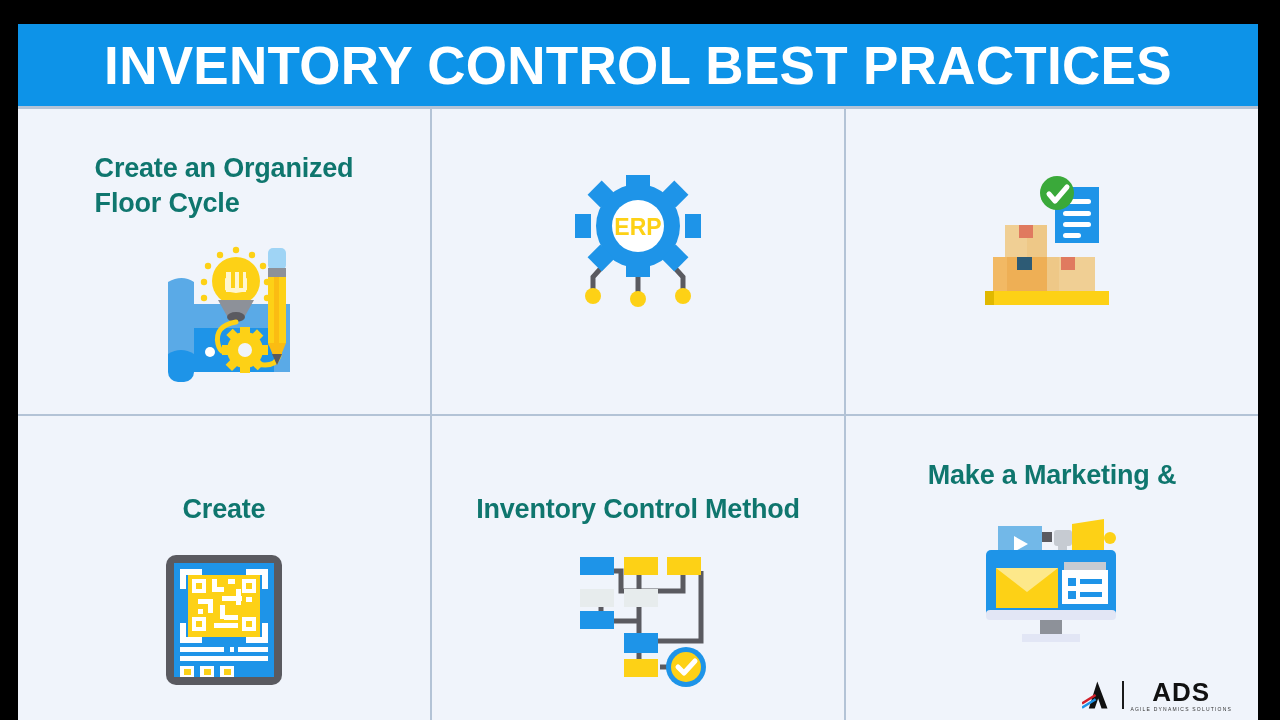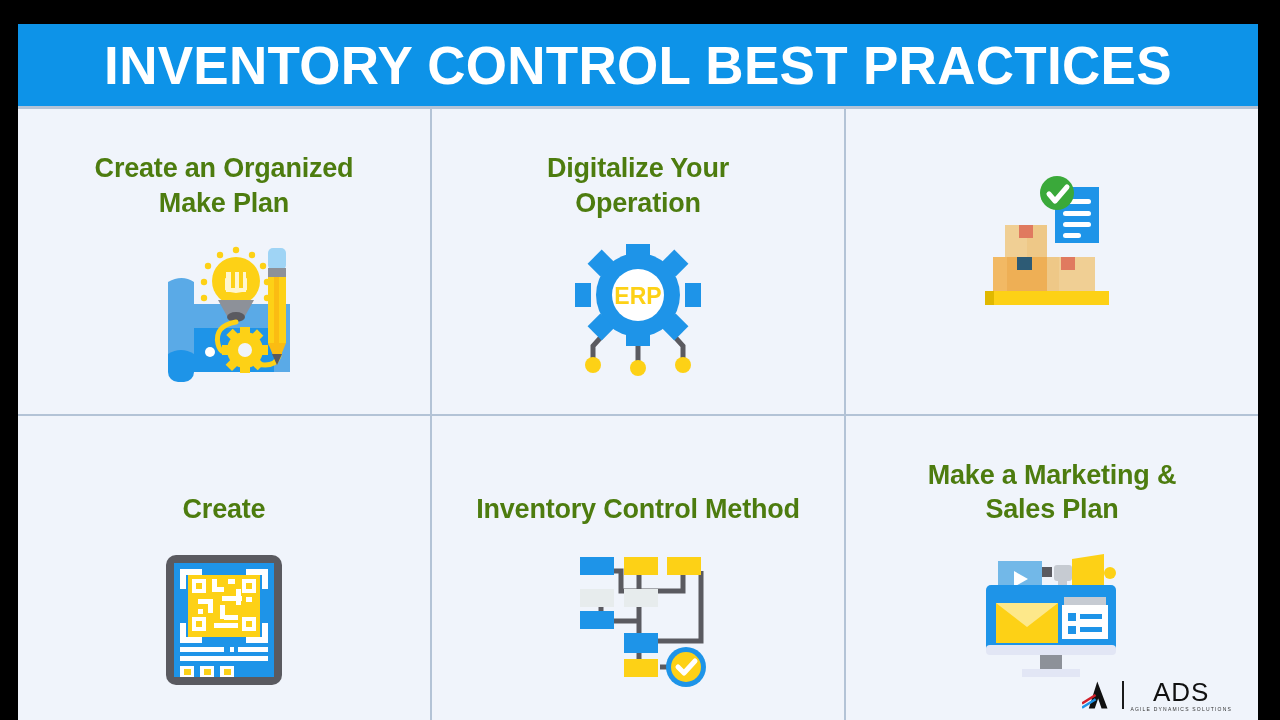--- a/index.html
+++ b/index.html
@@ -57,25 +57,25 @@
   }
   .tip-cell {
     background: #f0f4fb;
     display: flex;
     flex-direction: column;
     align-items: center;
     padding-top: 42px;
     box-sizing: border-box;
   }
   .tip-title {
-    color: #4d7c0f;
+    color: #0f766e;
     font-size: 27px;
     font-weight: bold;
     line-height: 1.28;
-    text-align: center;
+    text-align: left;
     padding: 0 14px;
     letter-spacing: -0.2px;
   }
   .tip-icon {
     margin-top: 22px;
     width: 150px;
     height: 145px;
     display: flex;
     align-items: flex-start;
     justify-content: center;
@@ -97,21 +97,21 @@
     background: #1a1a1a;
   }
   #logo-text-block {
     display: flex;
     flex-direction: column;
     align-items: center;
     line-height: 1;
   }
   #logo-wordmark {
     font-size: 26px;
-    font-weight: normal;
+    font-weight: bold;
     color: #111111;
     letter-spacing: 1px;
     font-family: "Liberation Sans", sans-serif;
   }
   #logo-tagline {
     font-size: 5px;
     color: #333333;
     letter-spacing: 1.2px;
     margin-top: 2px;
     font-family: "Liberation Sans", sans-serif;
@@ -124,21 +124,21 @@
 
   <div id="header-banner">
     <div id="header-title">INVENTORY CONTROL BEST PRACTICES</div>
   </div>
 
   <div id="tips-grid">
 
     <div class="tip-cell">
       <div class="tip-title">
         <span>Create an Organized</span><br>
-        <span>Make Plan</span>
+        <span>Floor Cycle</span>
       </div>
       <div class="tip-icon">
         <svg width="148" height="142" viewBox="0 0 148 142">
 
           <path d="M18 40 q14 -8 26 0 v78 q-13 -9 -26 0 Z" fill="#5aaae7"></path>
           <path d="M18 112 q13 -8 26 0 v18 a10 10 0 0 1 -10 10 h-6 a10 10 0 0 1 -10 -10 Z" fill="#1e94e8"></path>
 
           <rect x="44" y="62" width="96" height="68" fill="#1e94e8"></rect>
           <rect x="44" y="62" width="96" height="24" fill="#5aaae7"></rect>
           <rect x="124" y="62" width="16" height="68" fill="#5aaae7"></rect>
@@ -188,24 +188,20 @@
             <rect x="0" y="29" width="18" height="66" fill="#fdd116"></rect>
             <rect x="6" y="29" width="5" height="66" fill="#fbbc12"></rect>
             <path d="M0 95 h18 l-9 22 Z" fill="#fbbc12"></path>
             <path d="M4 106 h10 l-5 11 Z" fill="#5a5a60"></path>
           </g>
         </svg>
       </div>
     </div>
 
     <div class="tip-cell">
-      <div class="tip-title">
-        <span>Digitalize Your</span><br>
-        <span>Operation</span>
-      </div>
       <div class="tip-icon">
         <svg width="146" height="142" viewBox="0 0 146 142">
 
           <g stroke="#5a5a60" stroke-width="5" fill="none">
             <path d="M73 86 v35"></path>
             <path d="M46 84 L28 104 v17"></path>
             <path d="M100 84 L118 104 v17"></path>
           </g>
           <circle cx="73" cy="126" r="8" fill="#fdd116"></circle>
           <circle cx="28" cy="123" r="8" fill="#fdd116"></circle>
@@ -357,21 +353,20 @@
           <circle cx="122" cy="118" r="20" fill="#1e94e8"></circle>
           <circle cx="122" cy="118" r="15" fill="#fdd116"></circle>
           <path d="M114 118 l6 6 l11 -12" stroke="#ffffff" stroke-width="5" fill="none" stroke-linecap="round" stroke-linejoin="round"></path>
         </svg>
       </div>
     </div>
 
     <div class="tip-cell">
       <div class="tip-title">
         <span>Make a Marketing &amp;</span><br>
-        <span>Sales Plan</span>
       </div>
       <div class="tip-icon">
         <svg width="148" height="142" viewBox="0 0 148 142">
 
           <rect x="20" y="12" width="44" height="36" fill="#72b8e8"></rect>
           <path d="M36 22 l14 8 l-14 8 Z" fill="#ffffff"></path>
 
           <rect x="64" y="18" width="10" height="10" fill="#5a5a60"></rect>
           <rect x="76" y="16" width="18" height="16" rx="3" fill="#c6cbd2"></rect>
           <rect x="80" y="30" width="9" height="22" fill="#c6cbd2"></rect>

